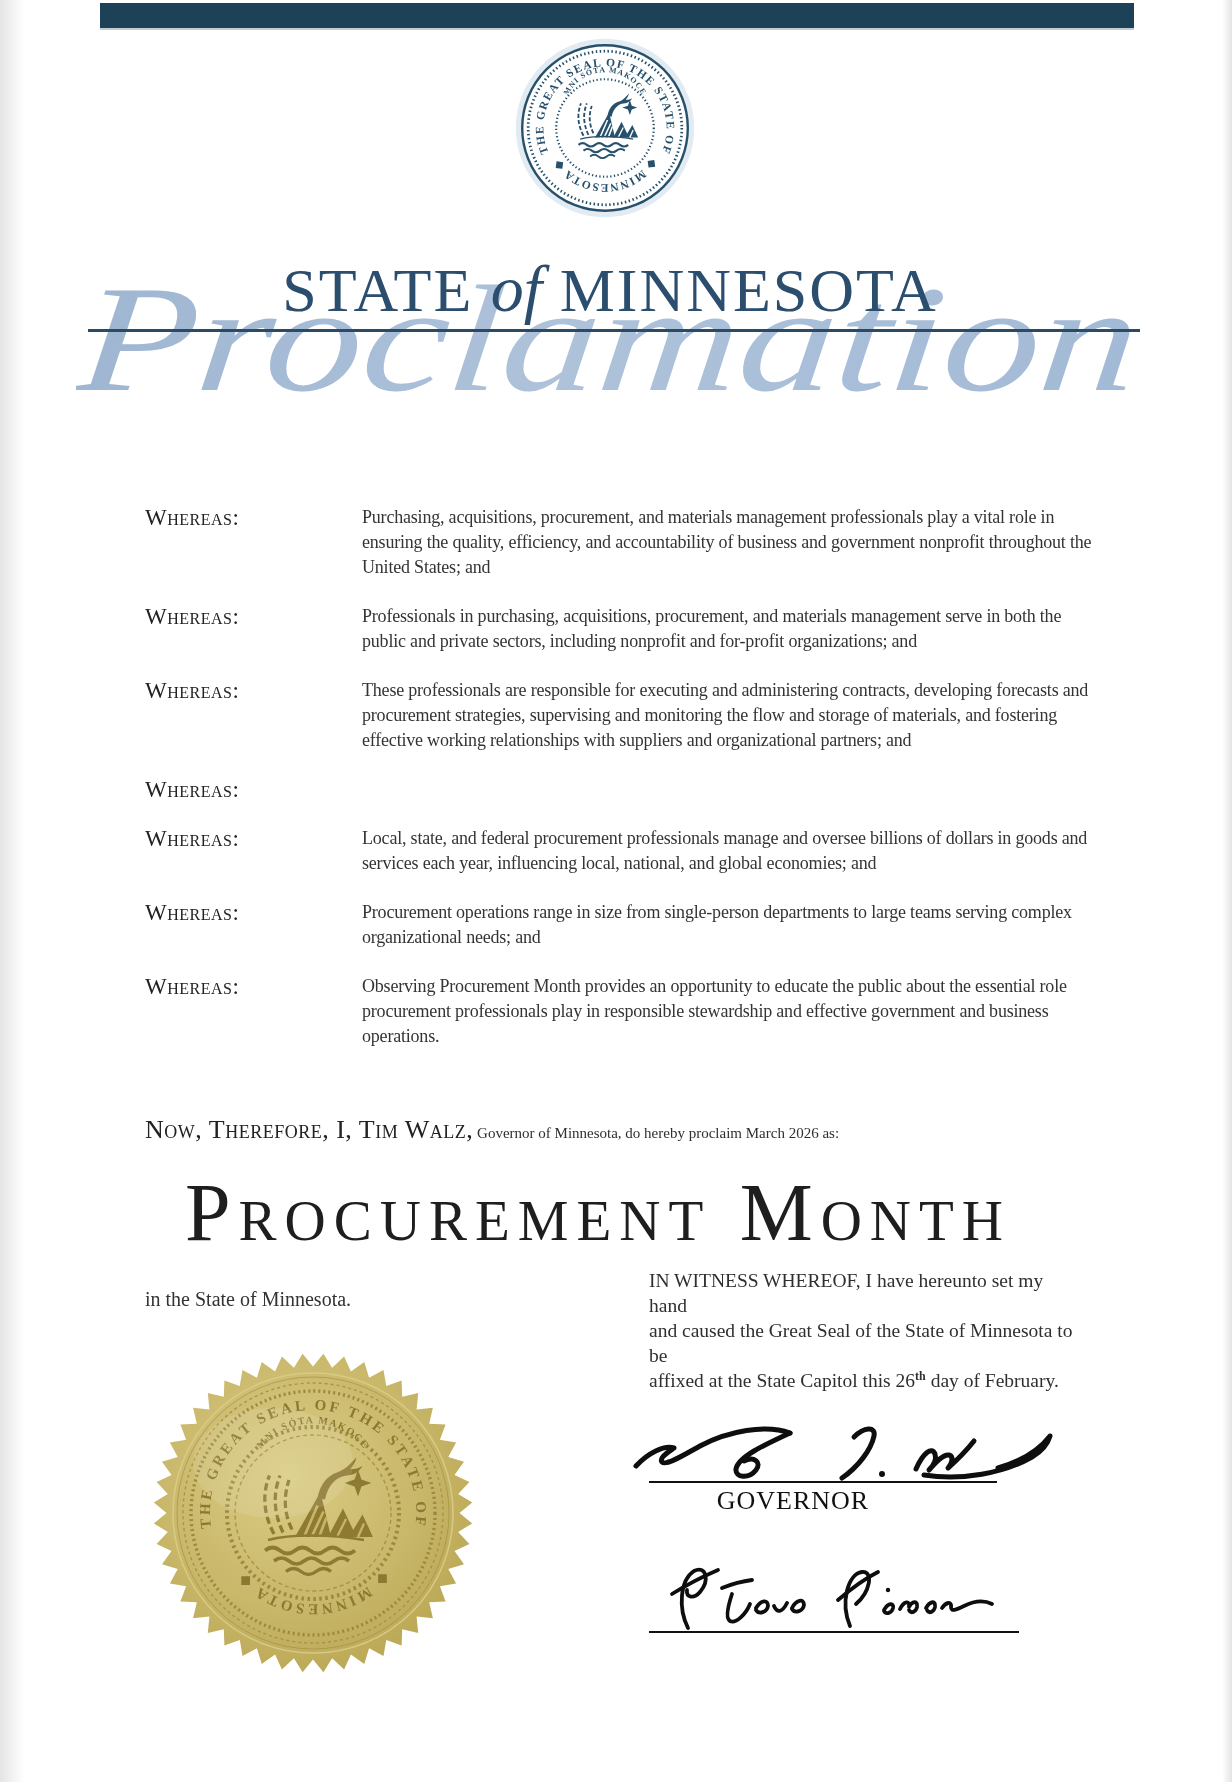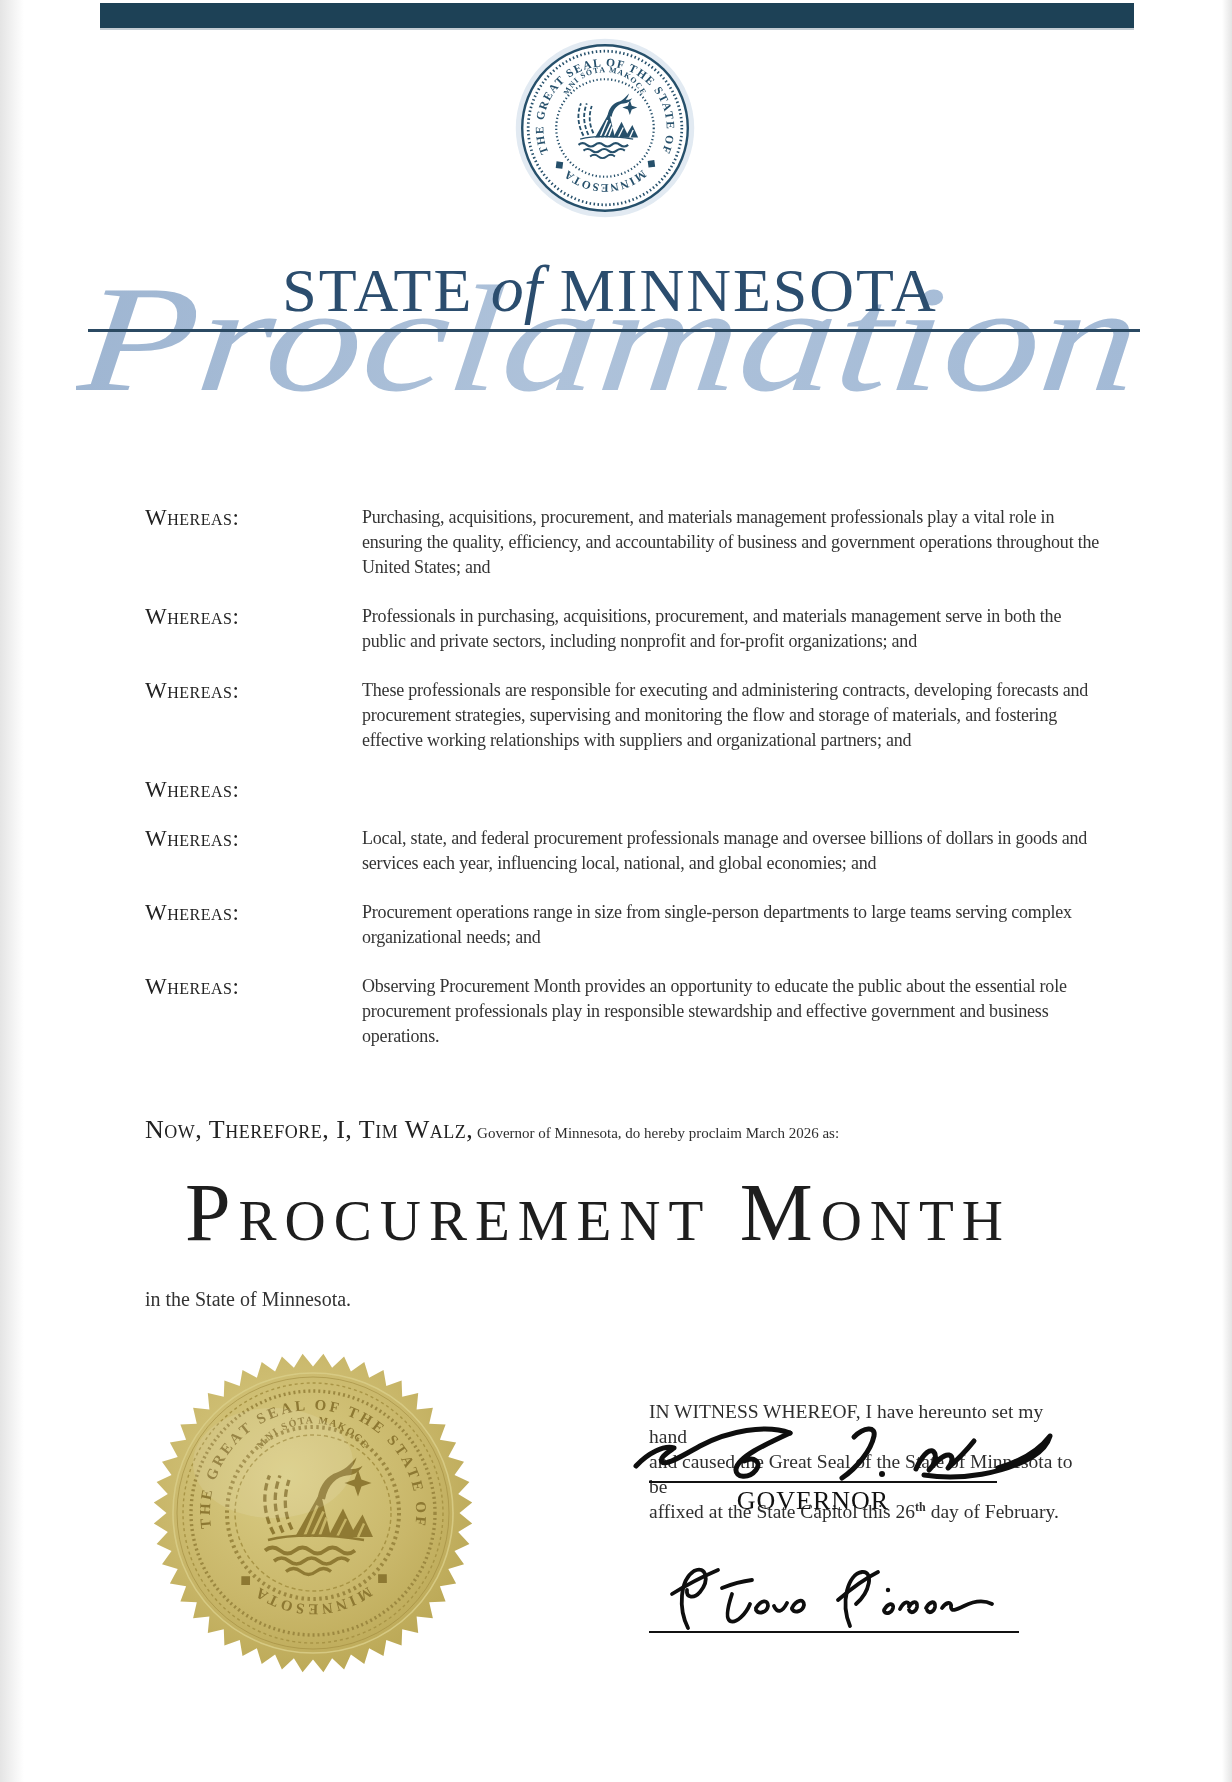--- a/index.html
+++ b/index.html
@@ -28,32 +28,32 @@
 
   .now-line{position:absolute;left:145px;top:1114px;width:1000px;line-height:1.25;color:#2f2f2f;}
   .now-lead{font-variant:small-caps;font-size:26px;letter-spacing:.5px;color:#222;}
   .now-rest{font-size:15px;}
 
   .proc-title{position:absolute;left:0;top:1172px;width:1232px;text-align:center;
         font-variant:small-caps;font-size:82px;line-height:1;letter-spacing:8px;color:#1e1e1e;
         transform:translateX(-18px);}
   .closing{position:absolute;left:145px;top:1288px;font-size:20px;color:#333;}
 
-  .witness{position:absolute;left:649px;top:1399px;width:436px;font-size:19.5px;line-height:25px;
+  .witness{position:absolute;left:649px;top:1268px;width:436px;font-size:19.5px;line-height:25px;
         color:#2f2f2f;}
   .witness sup{font-size:12px;vertical-align:super;line-height:0;font-weight:bold;}
 
   .sig-svg{position:absolute;fill:none;stroke:#0e0e0e;stroke-linecap:round;stroke-linejoin:round;}
   .gov-sig{left:628px;top:1420px;width:432px;height:72px;}
   .sec-sig{left:652px;top:1562px;width:370px;height:74px;}
   .sig-line{position:absolute;height:2px;background:#111;}
   .gov-line{left:649px;top:1481px;width:348px;}
   .sec-line{left:649px;top:1631px;width:370px;}
   .sig-label{position:absolute;text-align:center;color:#111;}
-  .gov-label{left:639px;top:1486px;width:348px;font-size:26px;letter-spacing:1px;}
+  .gov-label{left:619px;top:1486px;width:348px;font-size:26px;letter-spacing:1px;}
   .sec-label{left:649px;top:1637px;width:370px;font-size:27px;letter-spacing:1px;}
 
   .seal-gold{position:absolute;left:153px;top:1353px;width:320px;height:320px;}
 
   .ring-text{font-family:"Liberation Serif", serif;font-weight:bold;}
   .emblem-blue{color:#26506b;--bg:#ffffff;}
 </style>
 </head>
 <body>
 
@@ -120,21 +120,21 @@
         <stop offset="0.45" stop-color="#aec2da"></stop>
         <stop offset="1" stop-color="#a3bad6"></stop>
       </linearGradient>
     </defs>
     <text x="14" y="142" textLength="1058" lengthAdjust="spacingAndGlyphs" fill="url(#scriptGrad)" transform="skewX(-6)">Proclamation</text>
   </svg>
 
   <div class="whereas-list">
     <div class="w-row">
       <div class="w-label">Whereas:</div>
-      <div class="w-text">Purchasing, acquisitions, procurement, and materials management professionals play a vital role in ensuring the quality, efficiency, and accountability of business and government operations throughout the United States; and</div>
+      <div class="w-text">Purchasing, acquisitions, procurement, and materials management professionals play a vital role in ensuring the quality, efficiency, and accountability of business and government nonprofit throughout the United States; and</div>
     </div>
     <div class="w-row">
       <div class="w-label">Whereas:</div>
       <div class="w-text">Professionals in purchasing, acquisitions, procurement, and materials management serve in both the public and private sectors, including nonprofit and for-profit organizations; and</div>
     </div>
     <div class="w-row">
       <div class="w-label">Whereas:</div>
       <div class="w-text">These professionals are responsible for executing and administering contracts, developing forecasts and procurement strategies, supervising and monitoring the flow and storage of materials, and fostering effective working relationships with suppliers and organizational partners; and</div>
     </div>
     <div class="w-row">

